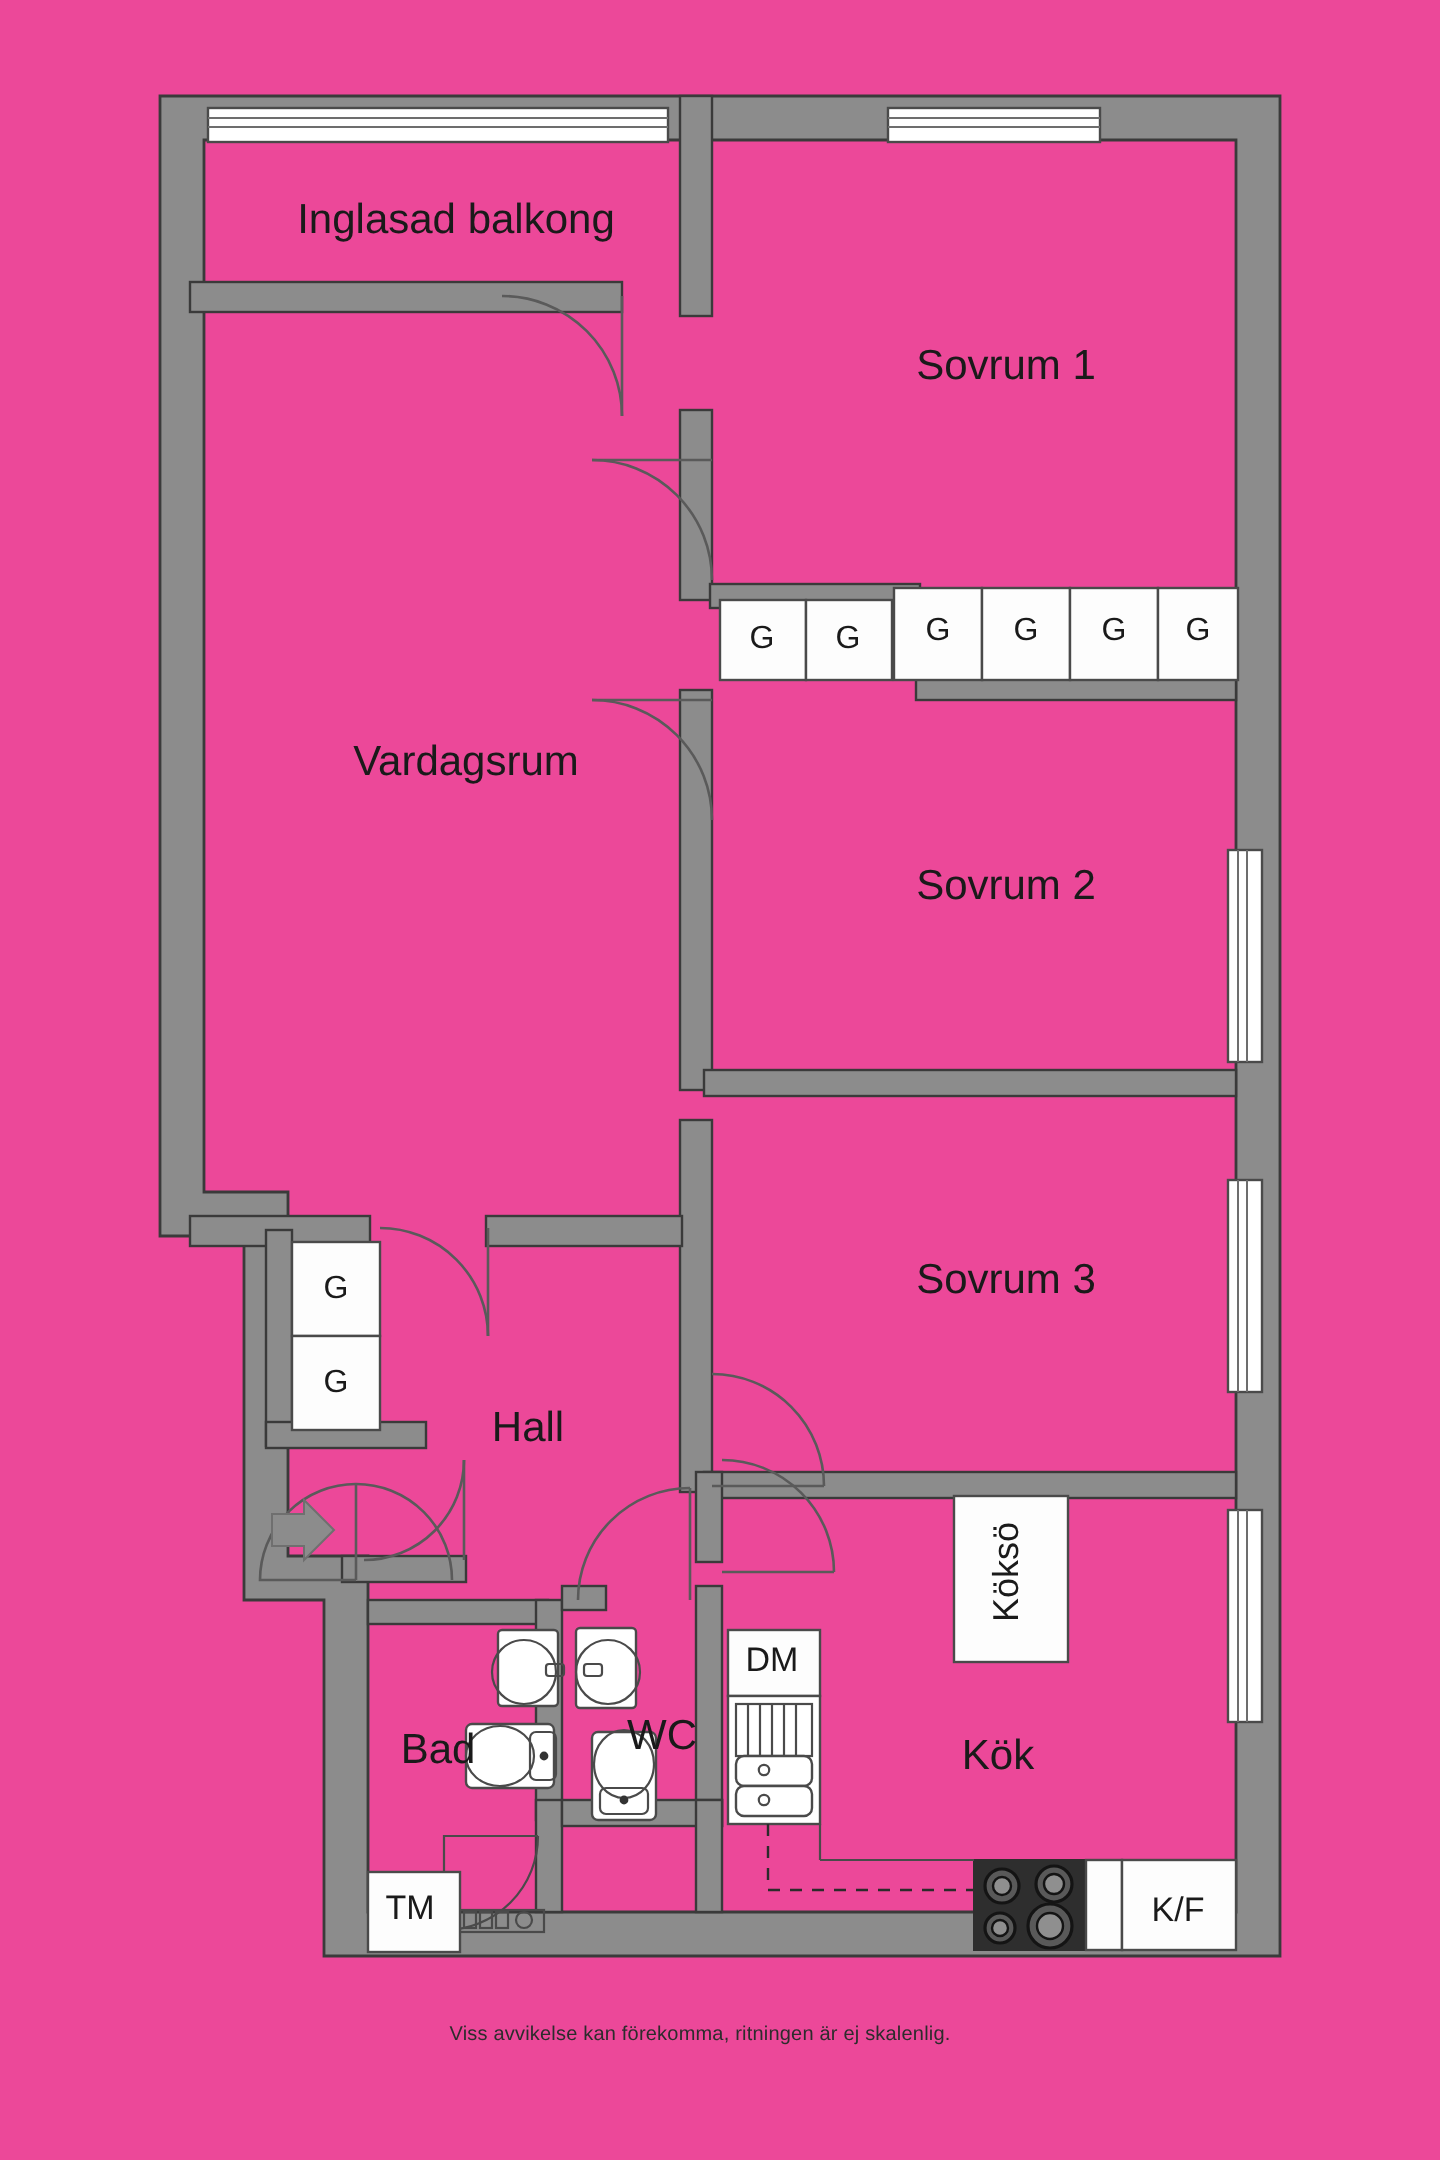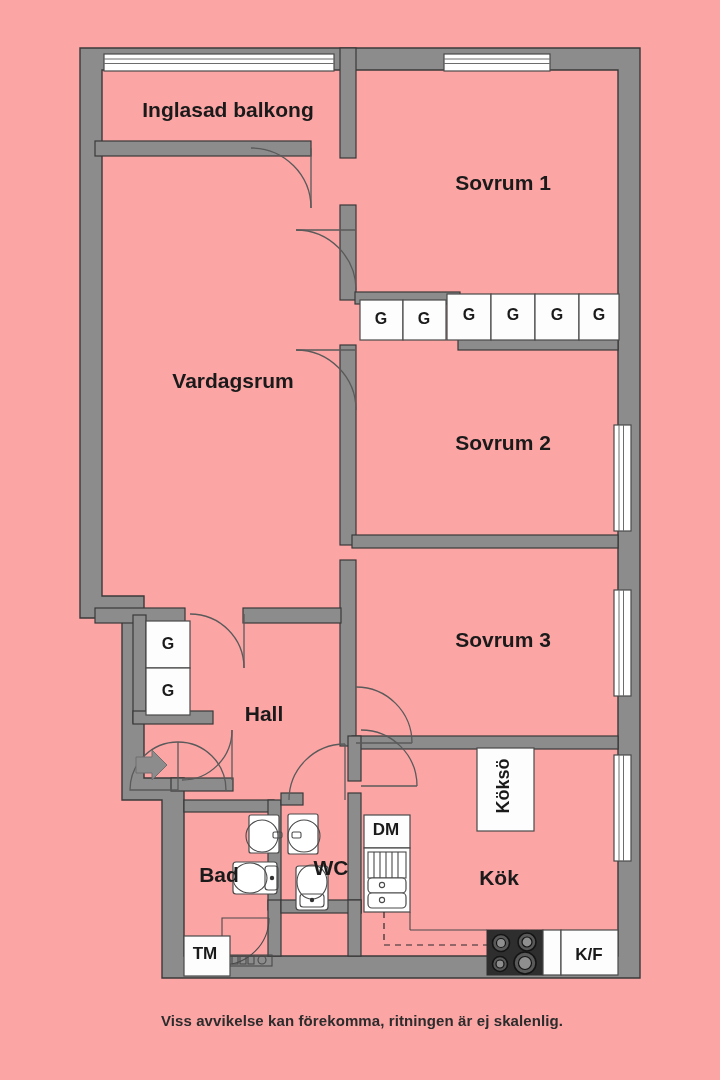--- a/index.html
+++ b/index.html
@@ -1,39 +1,39 @@
 <!DOCTYPE html>
 <html><head>
 <meta charset="utf-8">
 <style>
   html,body{margin:0;padding:0;background:#ffffff;}
   body{width:720px;height:1080px;font-family:"Liberation Sans","DejaVu Sans",sans-serif;}
-  #stage{position:relative;width:720px;height:1080px;overflow:hidden;background:#fca5a5;font-weight:bold;}
+  #stage{position:relative;width:720px;height:1080px;overflow:hidden;background:#ec4899;}
   svg#plan{position:absolute;left:0;top:0;width:720px;height:1080px;}
   .wall{fill:#8c8c8c;stroke:#3a3a3a;stroke-width:1.4;}
   .thinwall{fill:#8c8c8c;stroke:#3a3a3a;stroke-width:1.2;}
   .doorarc{fill:none;stroke:#5a5a5a;stroke-width:1.3;}
   .doorleaf{fill:none;stroke:#5a5a5a;stroke-width:1.3;}
   .winframe{fill:#ffffff;stroke:#4a4a4a;stroke-width:1.2;}
   .winline{stroke:#6d6d6d;stroke-width:1;fill:none;}
   .cab{fill:#fdfdfd;stroke:#4a4a4a;stroke-width:1.2;}
   .fix{fill:#ffffff;stroke:#4a4a4a;stroke-width:1.2;}
   .fixline{fill:none;stroke:#4a4a4a;stroke-width:1.1;}
   .dash{fill:none;stroke:#2b2b2b;stroke-width:1.2;stroke-dasharray:6 5;}
   .stovebody{fill:#2e2e2e;stroke:#2e2e2e;stroke-width:1;}
   .burner-o{fill:#595959;stroke:#141414;stroke-width:1.6;}
   .burner-i{fill:#8f8f8f;stroke:#141414;stroke-width:1.2;}
   .arrow{fill:#8c8c8c;stroke:#6f6f6f;stroke-width:1;}
   .lbl{font-family:"Liberation Sans","DejaVu Sans",sans-serif;fill:#1a1a1a;}
   .room-label{font-size:21px;text-anchor:middle;dominant-baseline:middle;}
   .small-label{font-size:17px;text-anchor:middle;dominant-baseline:middle;}
   .g-label{font-size:16px;text-anchor:middle;dominant-baseline:middle;}
   .vert-label{font-size:18px;text-anchor:middle;dominant-baseline:middle;}
-  .caption{position:absolute;left:0;width:700px;text-align:center;font-size:15px;color:#2c2c2c;
-           font-family:"Liberation Sans","DejaVu Sans",sans-serif;letter-spacing:.1px;padding-left:12px;}
+  .caption{position:absolute;left:0;width:700px;text-align:center;font-size:10px;color:#2c2c2c;
+           font-family:"Liberation Sans","DejaVu Sans",sans-serif;letter-spacing:.1px;}
 </style>
 </head>
 <body>
 
 <div id="stage">
 
   <svg id="plan" viewBox="0 0 720 1080">
 
     <g>
 

